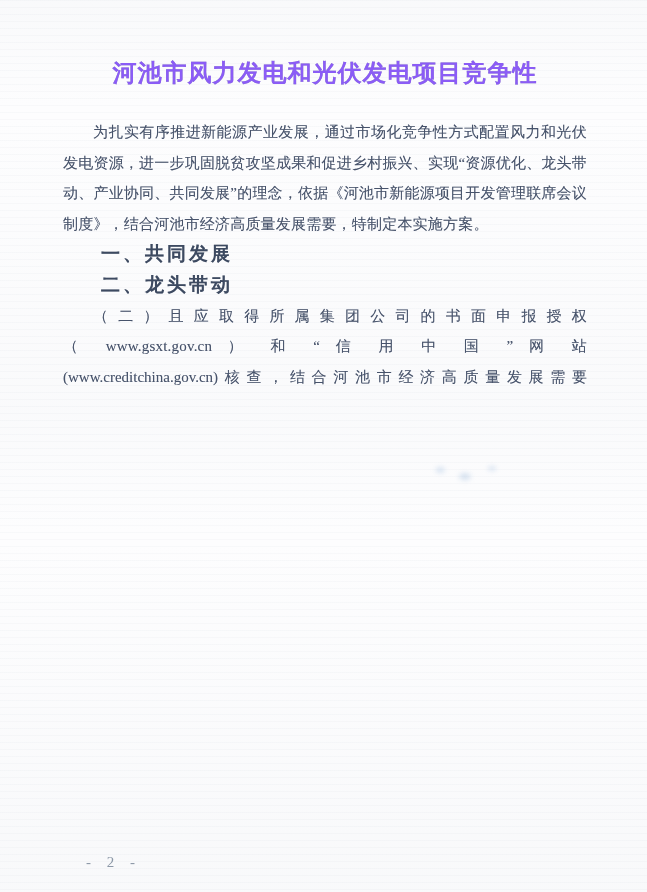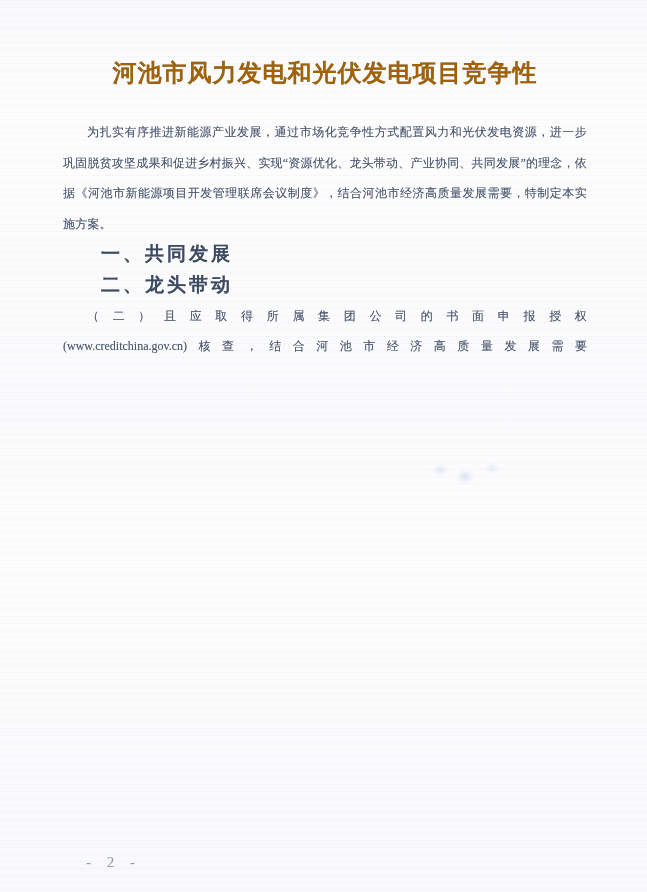--- a/index.html
+++ b/index.html
@@ -32,27 +32,27 @@
     top: 56px;
     width: 524px;
   }
   .title {
     margin: 0 0 27px 0;
     text-align: center;
     font-weight: bold;
     font-size: 24px;
     line-height: 34px;
     letter-spacing: 1px;
-    color: #a16207;
+    color: #8b5cf6;
     text-shadow: 0 0 0.5px rgba(58, 71, 96, 0.45);
   }
   .title-line { display: block; }
   .body {
     margin: 0;
-    font-size: 12px;
+    font-size: 15px;
     line-height: 30.6px;
     letter-spacing: 0.2px;
     color: #47536b;
     text-align: justify;
     text-shadow: 0 0 0.4px rgba(71, 83, 107, 0.35);
   }
   .indent { text-indent: 2em; }
   .heading {
     margin: 0;
     font-family: "Liberation Sans", "DejaVu Sans", sans-serif;
@@ -105,20 +105,21 @@
     <p class="body indent">为扎实有序推进新能源产业发展，通过市场化竞争性方式配置风力和光伏发电资源，进一步巩固脱贫攻坚成果和促进乡村振兴、实现“资源优化、龙头带动、产业协同、共同发展”的理念，依据《河池市新能源项目开发管理联席会议制度》，结合河池市经济高质量发展需要，特制定本实施方案。</p>
 
     <h2 class="heading">一、共同发展</h2>
 
 
     <h2 class="heading">二、龙头带动</h2>
 
 
     <p class="body indent spread-last">（二）且应取得所属集团公司的书面申报授权</p>
 
+    <p class="body spread-last">（ www.gsxt.gov.cn ） 和 “ 信 用 中 国 ” 网 站</p>
 
     <p class="body tight spread-last">(www.creditchina.gov.cn)核查，结合河池市经济高质量发展需要</p>
 
   </div>
 
   <div class="bleed-artifact"></div>
 
   <div class="page-number">- 2 -</div>
 </div>
 

